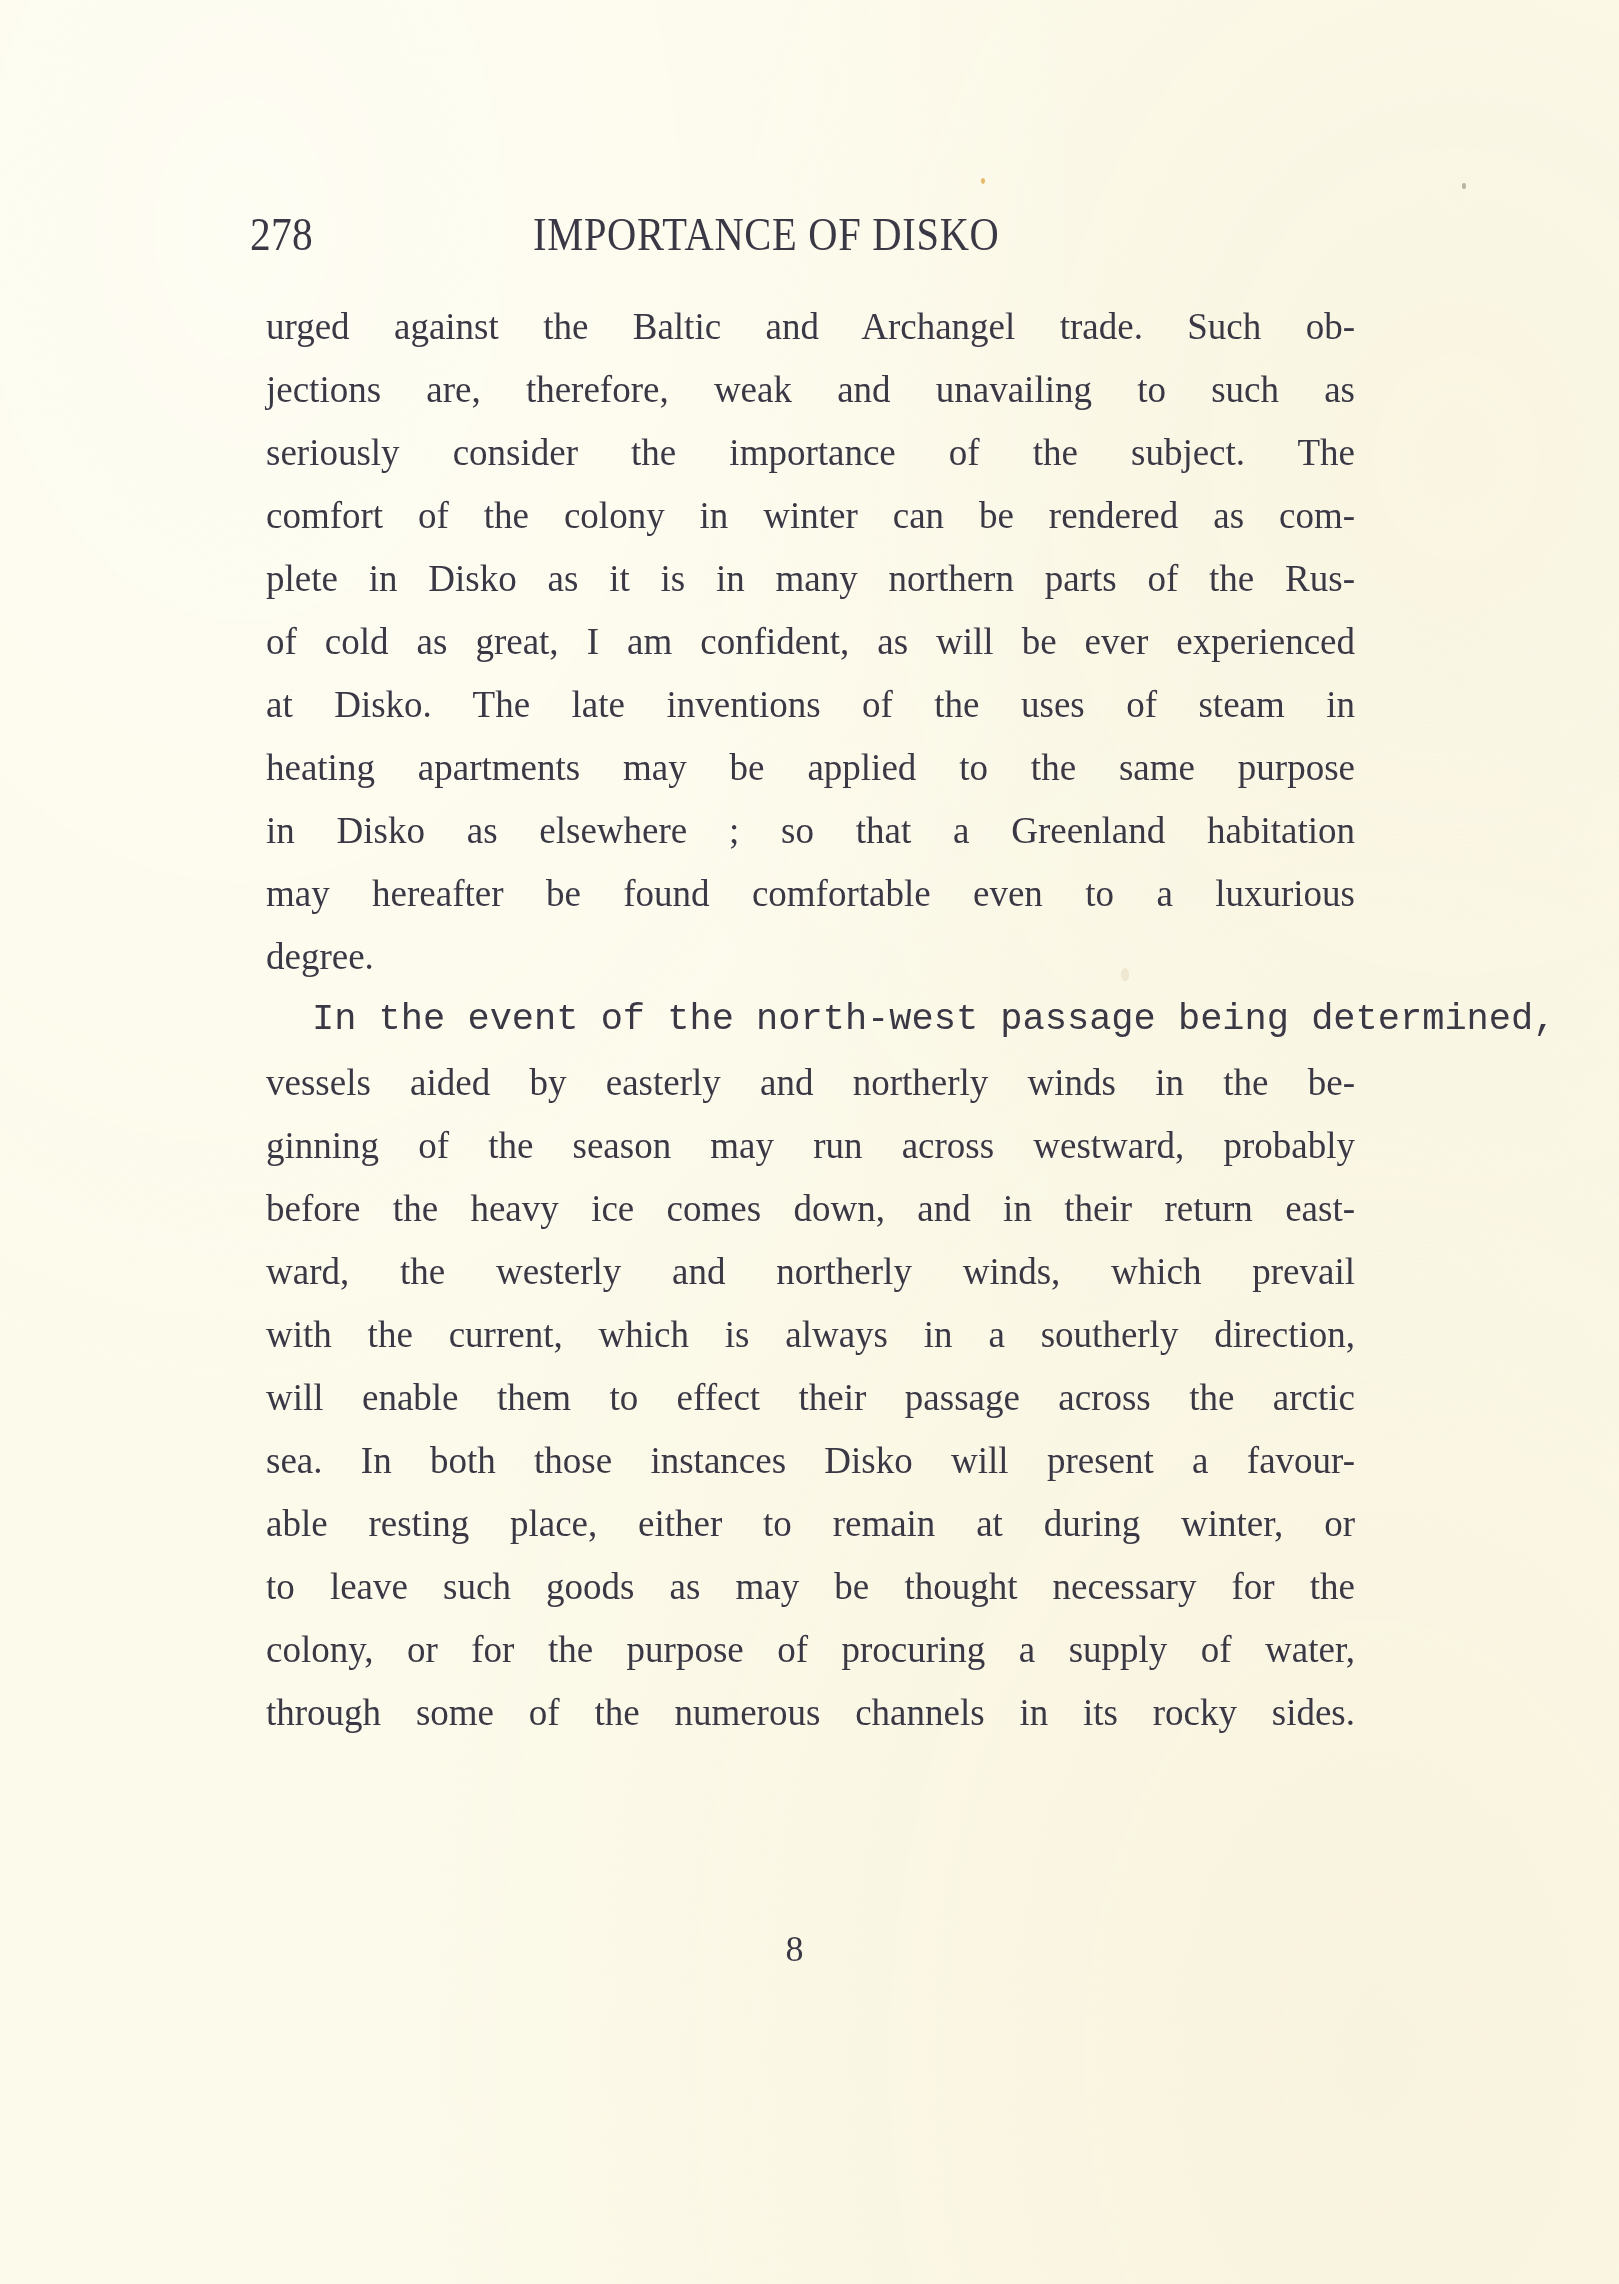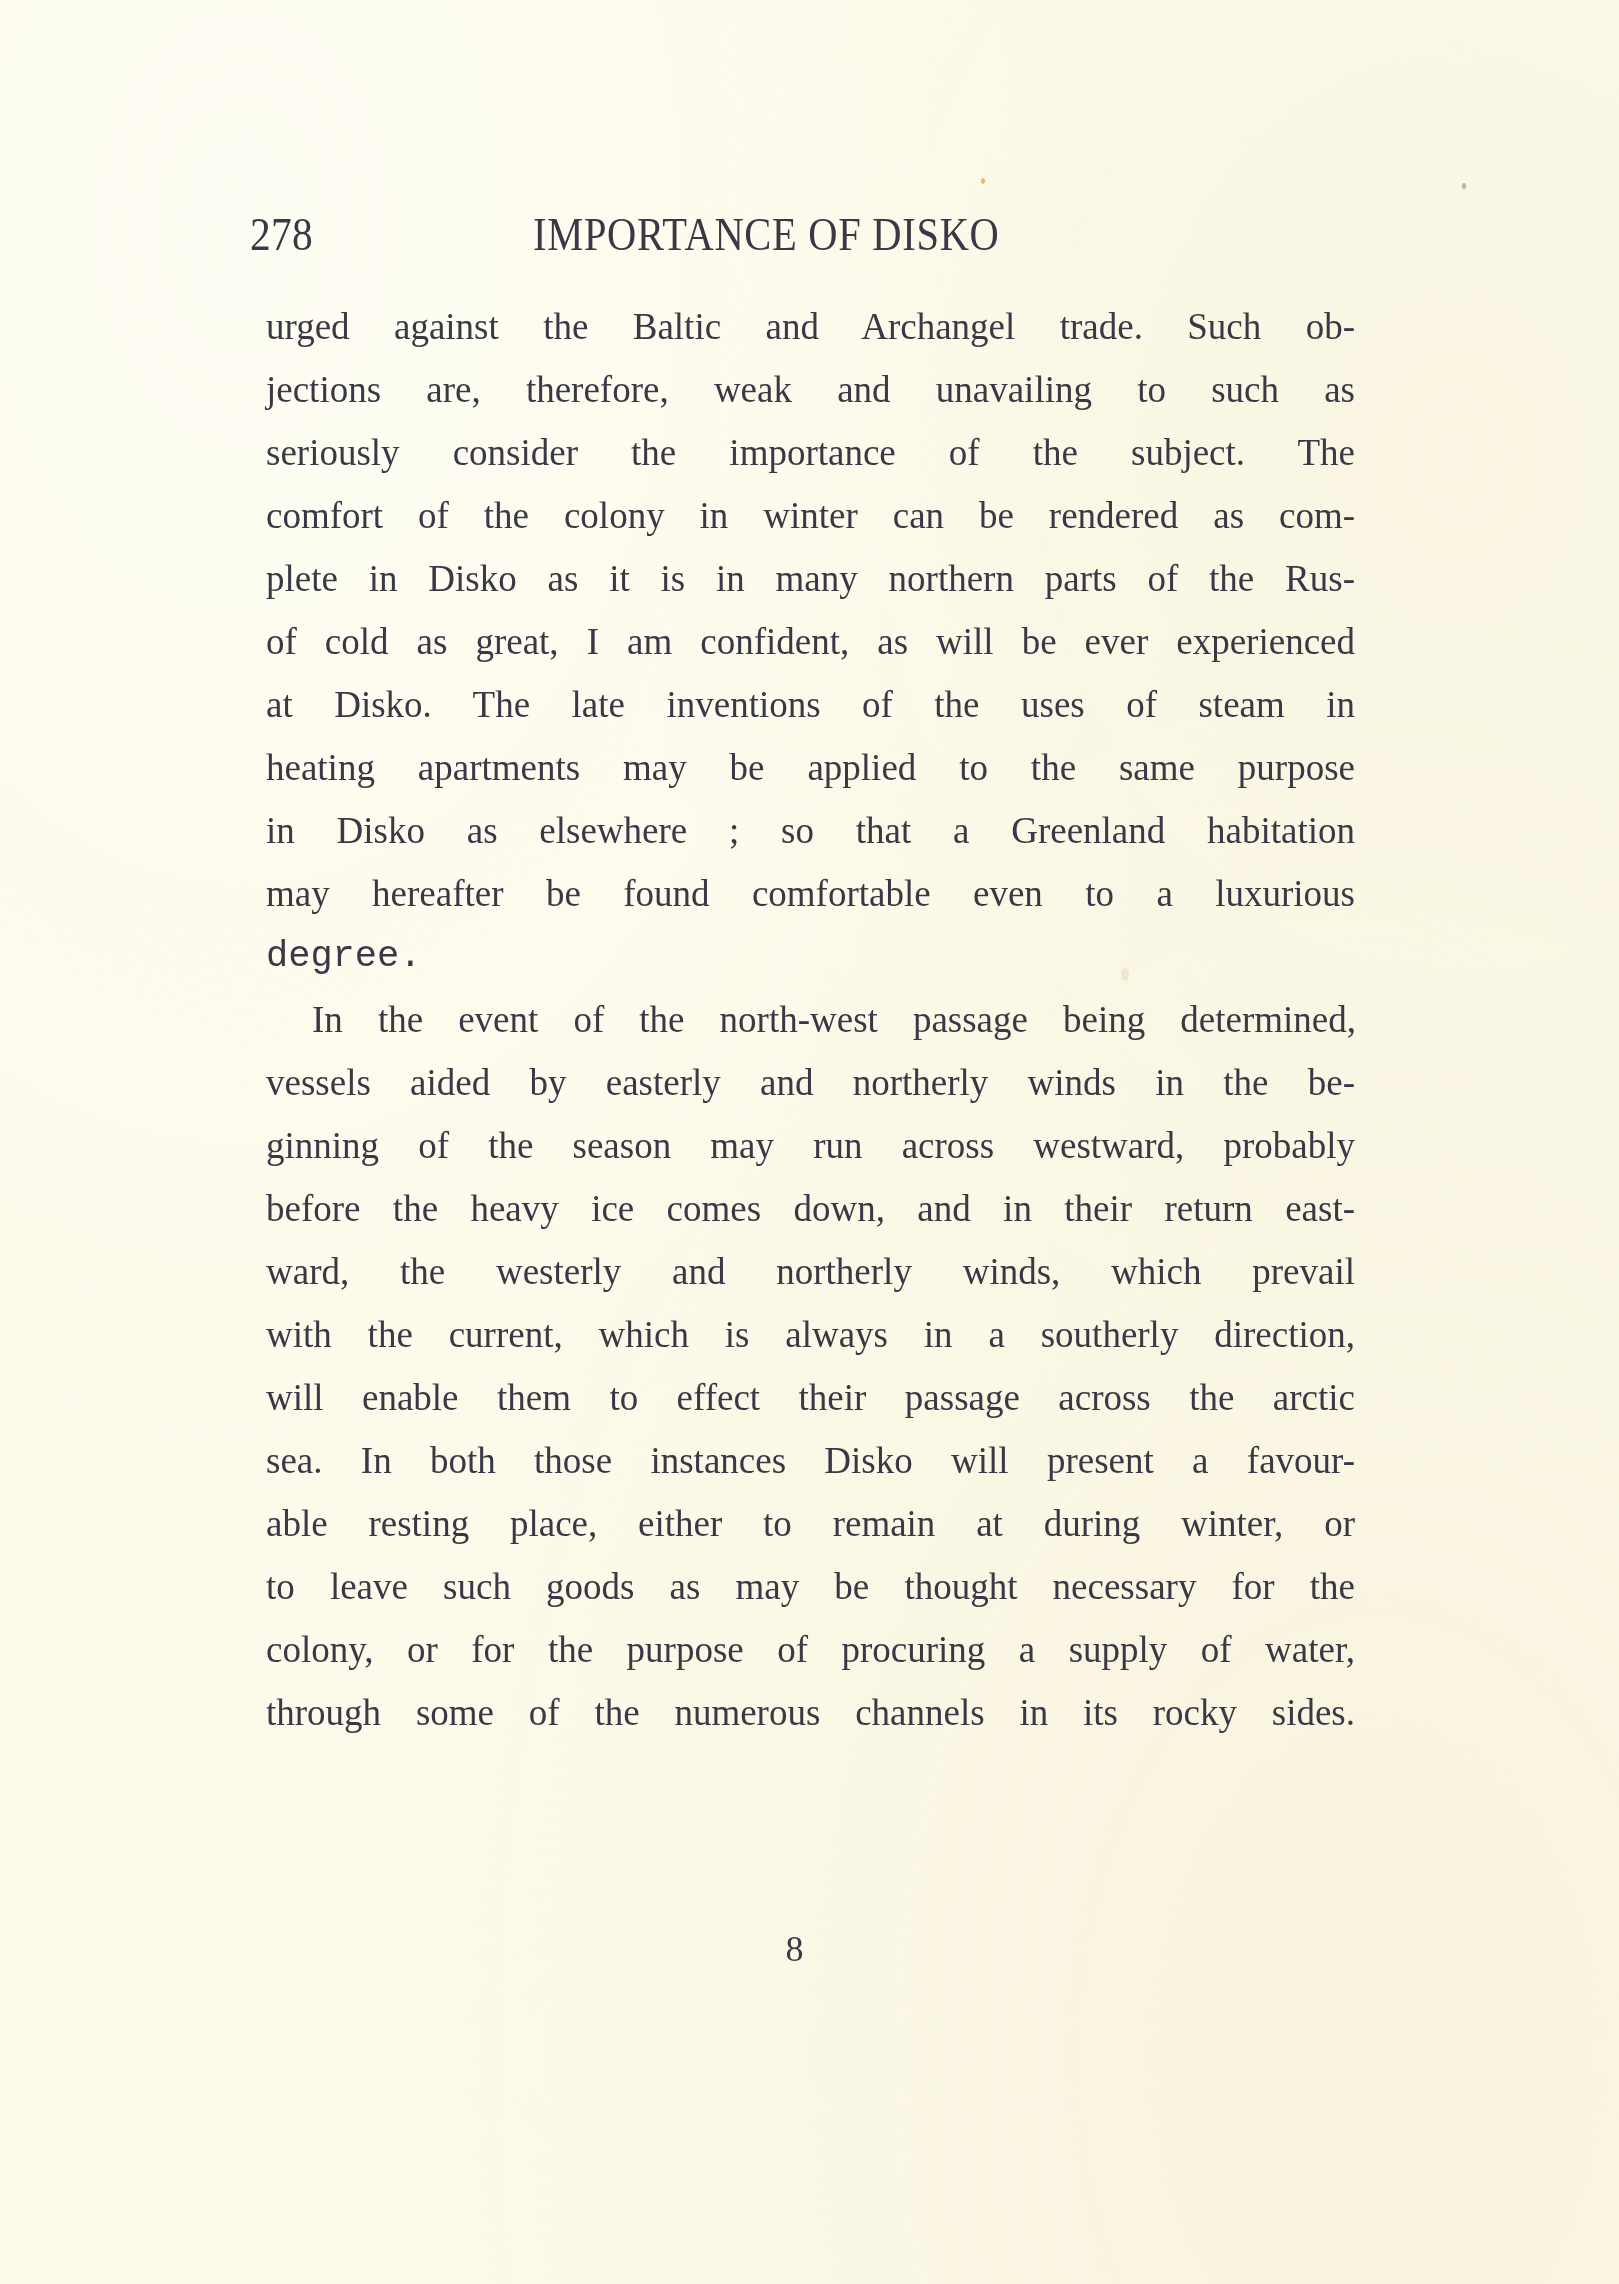--- a/index.html
+++ b/index.html
@@ -63,25 +63,25 @@
       font-size: 37px;
       white-space: nowrap;
       text-align: justify;
       text-align-last: justify;
       width: 1089px;
       display: block;
       margin-left: 16px;
     }
     .line.last {
       text-align-last: left;
-      font-family: Liberation Mono, monospace;
     }
     .line.indent {
       padding-left: 46px;
       width: 1044px;
+      font-family: Liberation Mono, monospace;
     }
     .signature {
       position: absolute;
       top: 1926px;
       left: 0;
       width: 1089px;
       text-align: center;
       font-size: 36px;
       line-height: 47px;
     }

